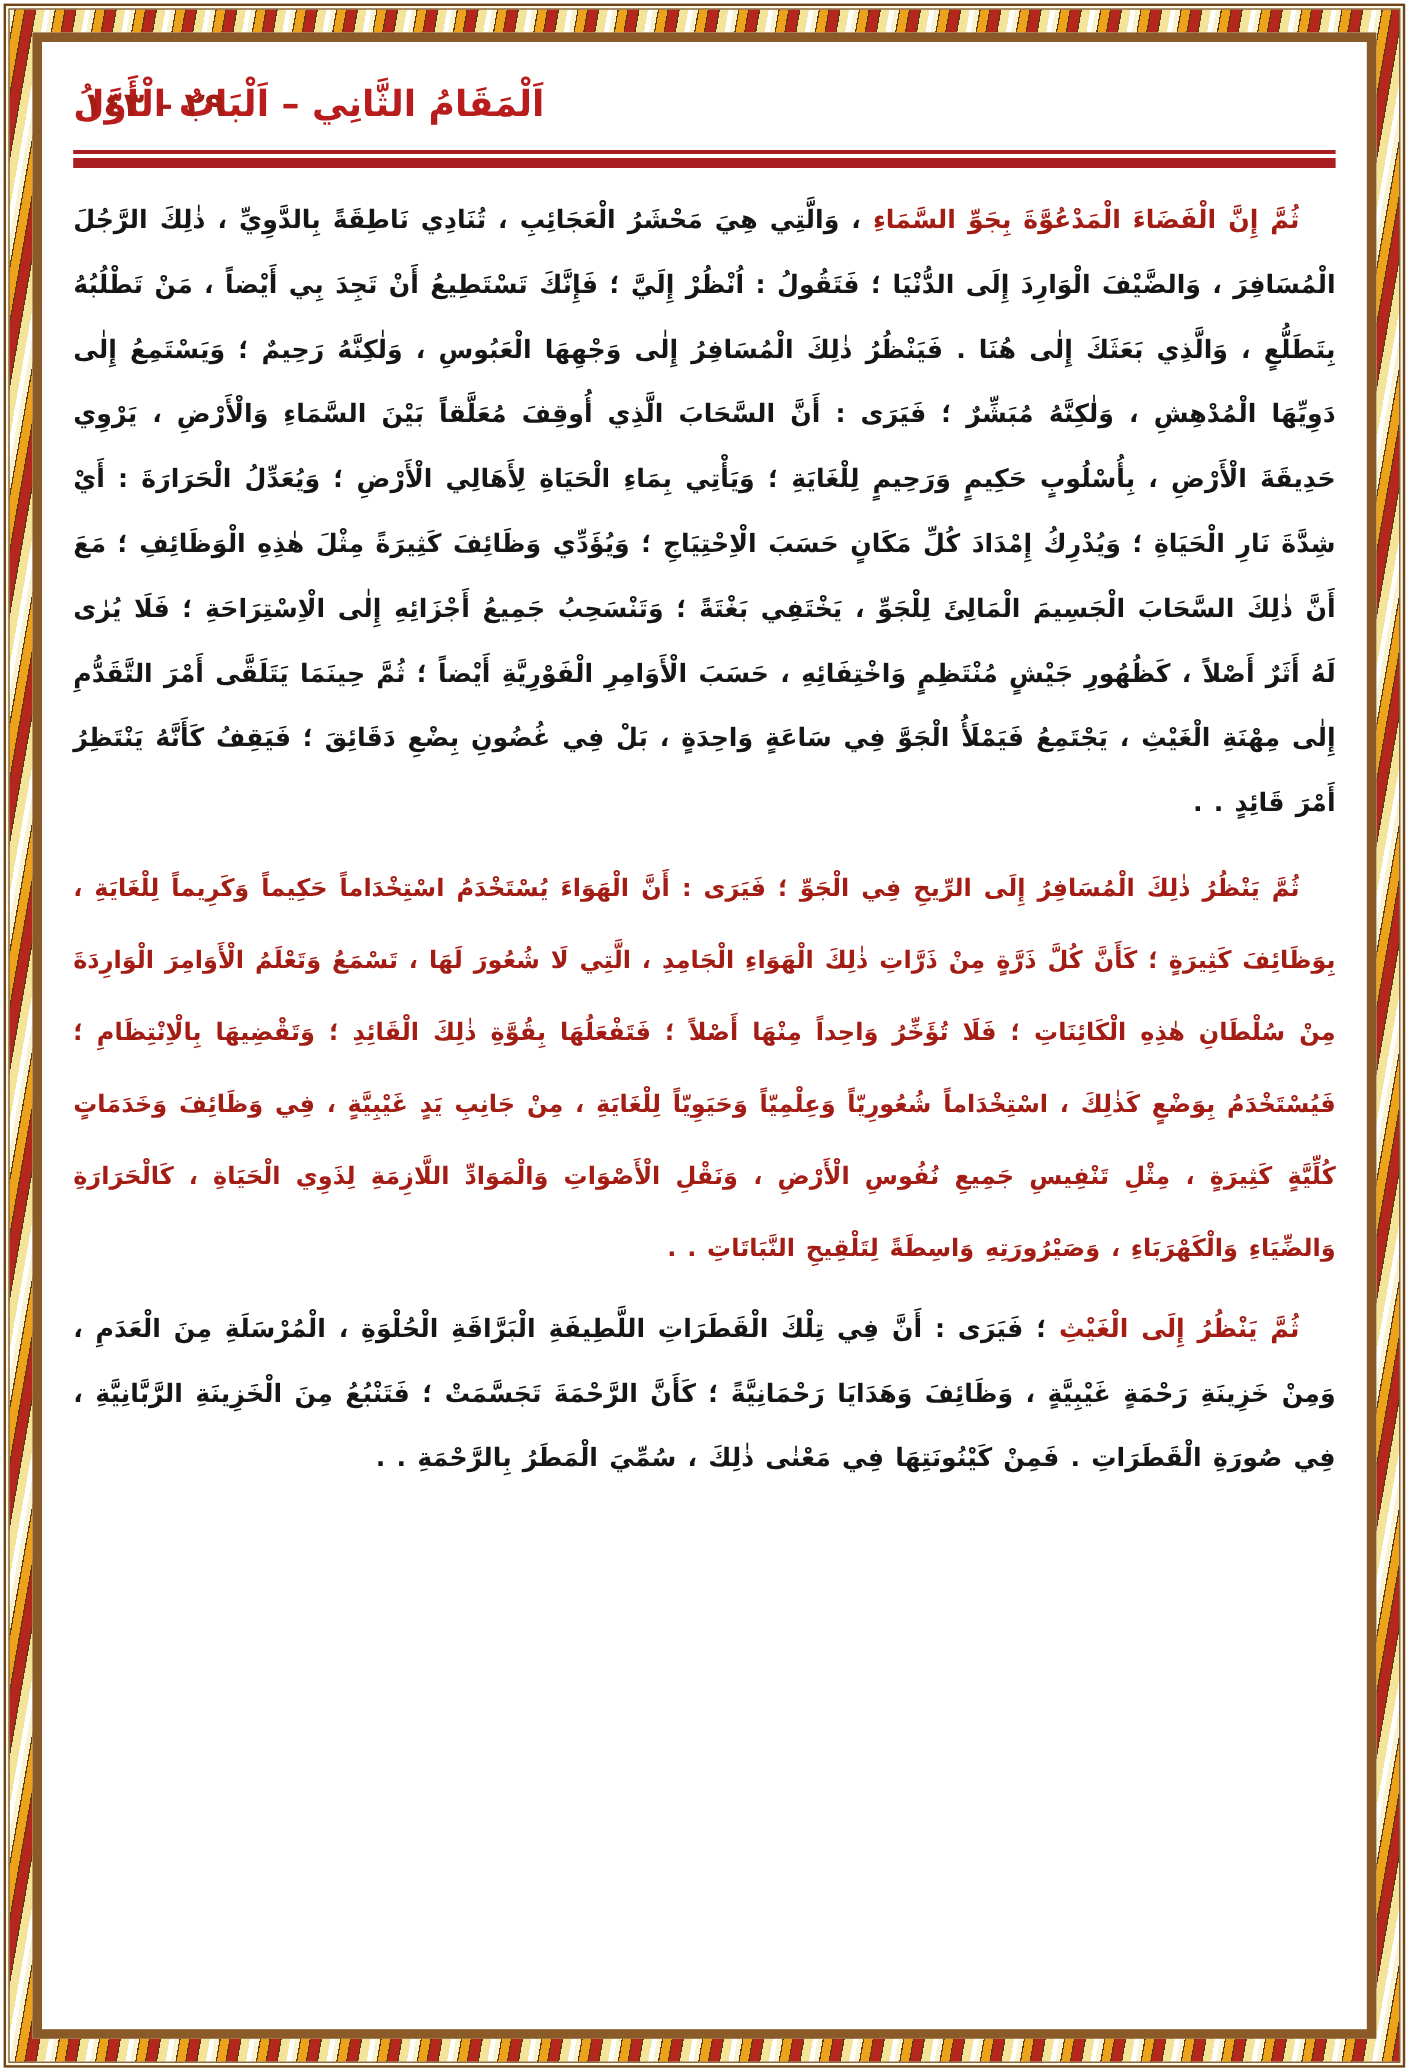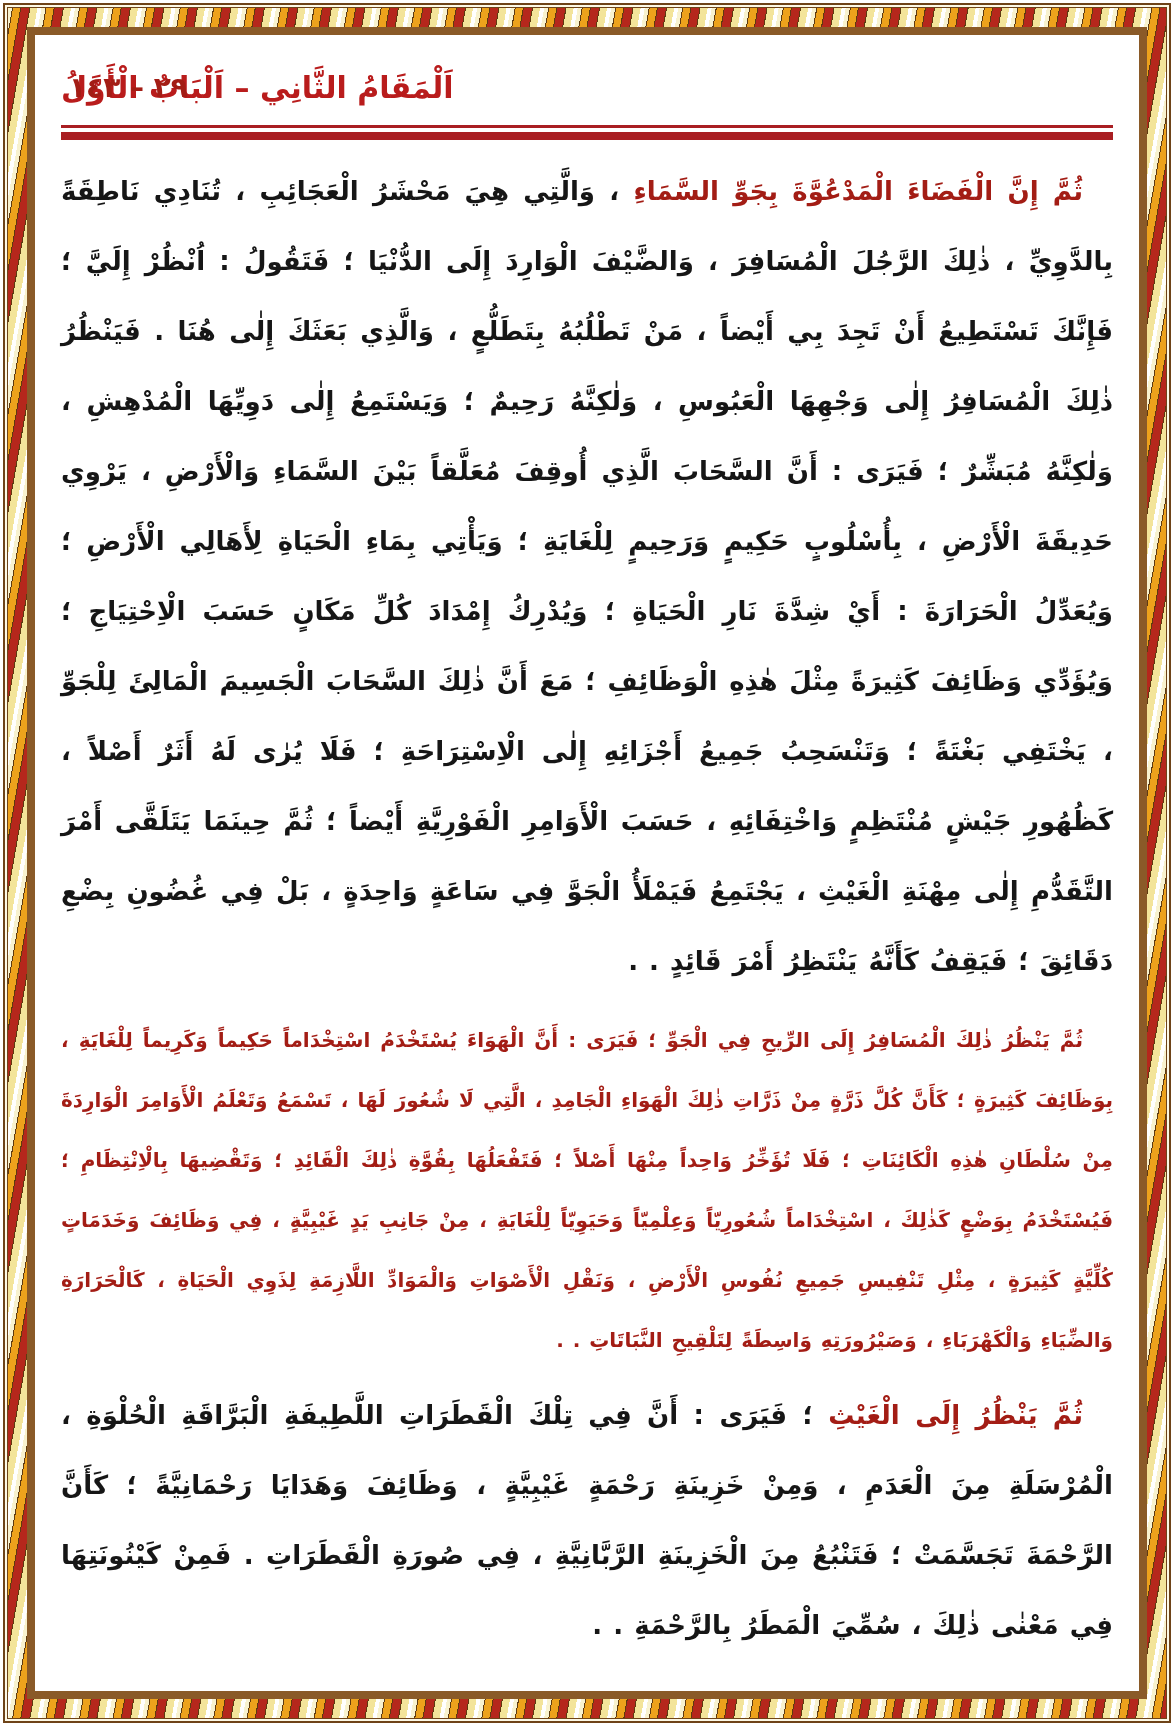--- a/index.html
+++ b/index.html
@@ -43,21 +43,21 @@
     line-height:58px;color:#a31d15;letter-spacing:2px;
   }
   .rule{
     margin-top:8px;height:15px;width:100%;
     background:linear-gradient(#a91e22 0 3px,#ffffff 3px 7px,#a91e22 7px 15px);
   }
   
   .bodytext{margin-top:16px;}
   .para{
     margin:0 0 14px 0;
-    font-size:26px;font-weight:bold;line-height:70px;
+    font-size:21px;font-weight:bold;line-height:54px;
     color:#161616;text-align:justify;text-indent:30px;
     word-spacing:2px;
   }
   .para.large{font-size:20px;line-height:60px;margin-bottom:10px;}
   .para:last-child{margin-bottom:0;}
   .seg-red{color:#a31d15;}
   .seg-black{color:#161616;}
 </style>
 </head>
 <body>

